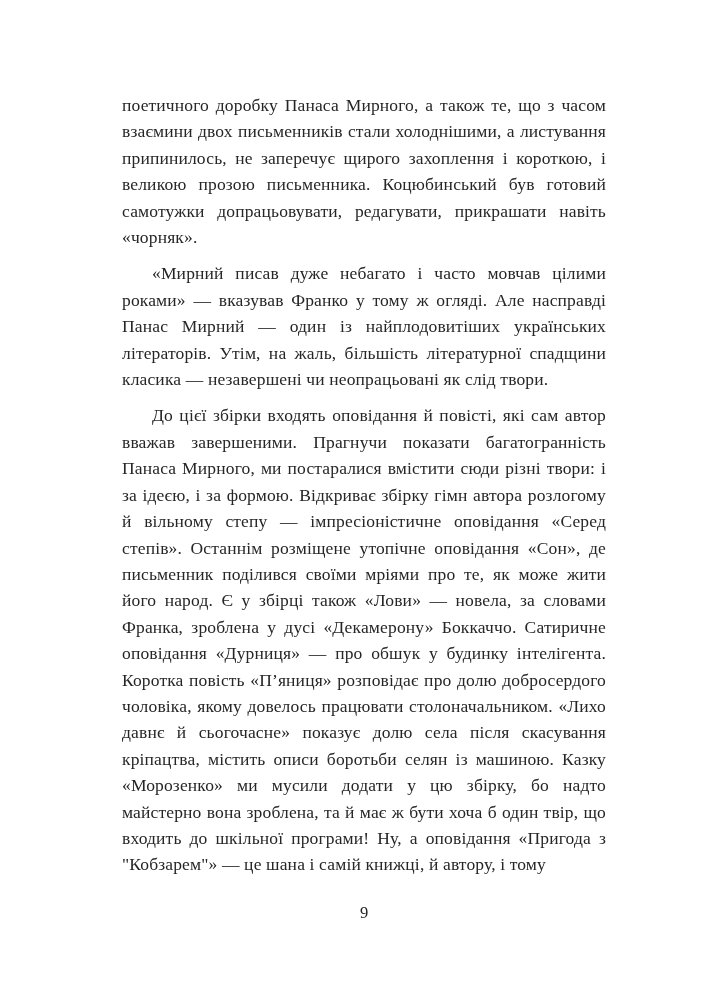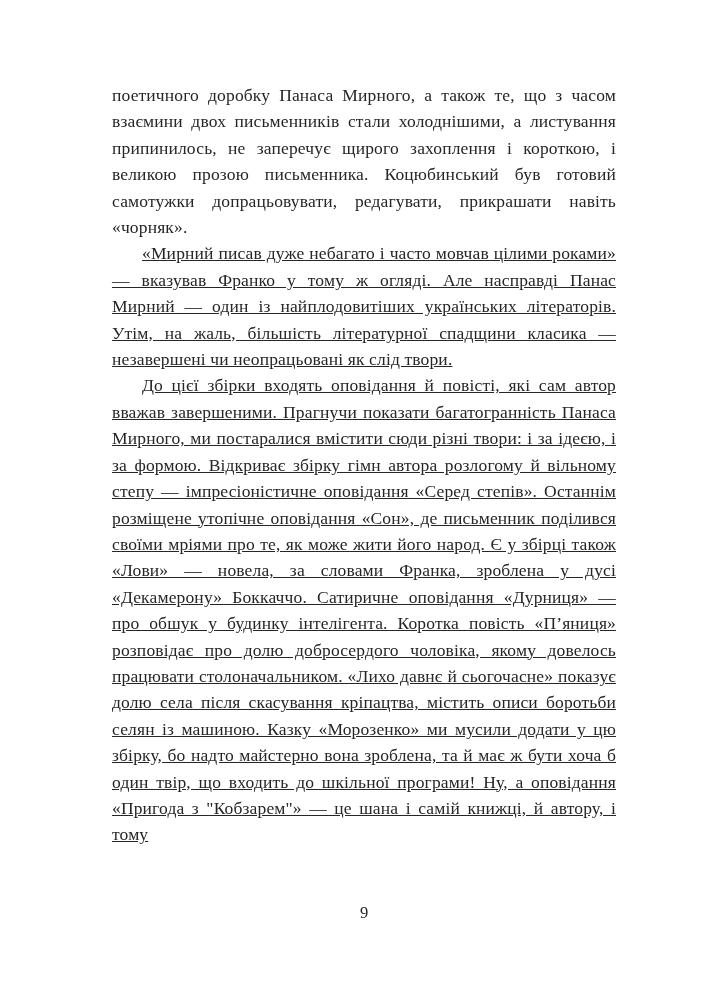--- a/index.html
+++ b/index.html
@@ -20,27 +20,26 @@
     position: absolute;
     left: 112px;
     top: 82px;
     width: 504px;
     font-size: 17.5px;
     line-height: 26.4px;
     text-align: justify;
     letter-spacing: 0.15px;
   }
   .para {
-    margin: 0;
+    margin: 10px;
     padding: 0;
     text-indent: 0;
   }
   .para.indent {
     text-indent: 30px;
-    text-decoration: underline;
   }
   .page-number {
     position: absolute;
     left: 112px;
     top: 903px;
     width: 504px;
     text-align: center;
     font-size: 16.5px;
     color: #262626;
   }

